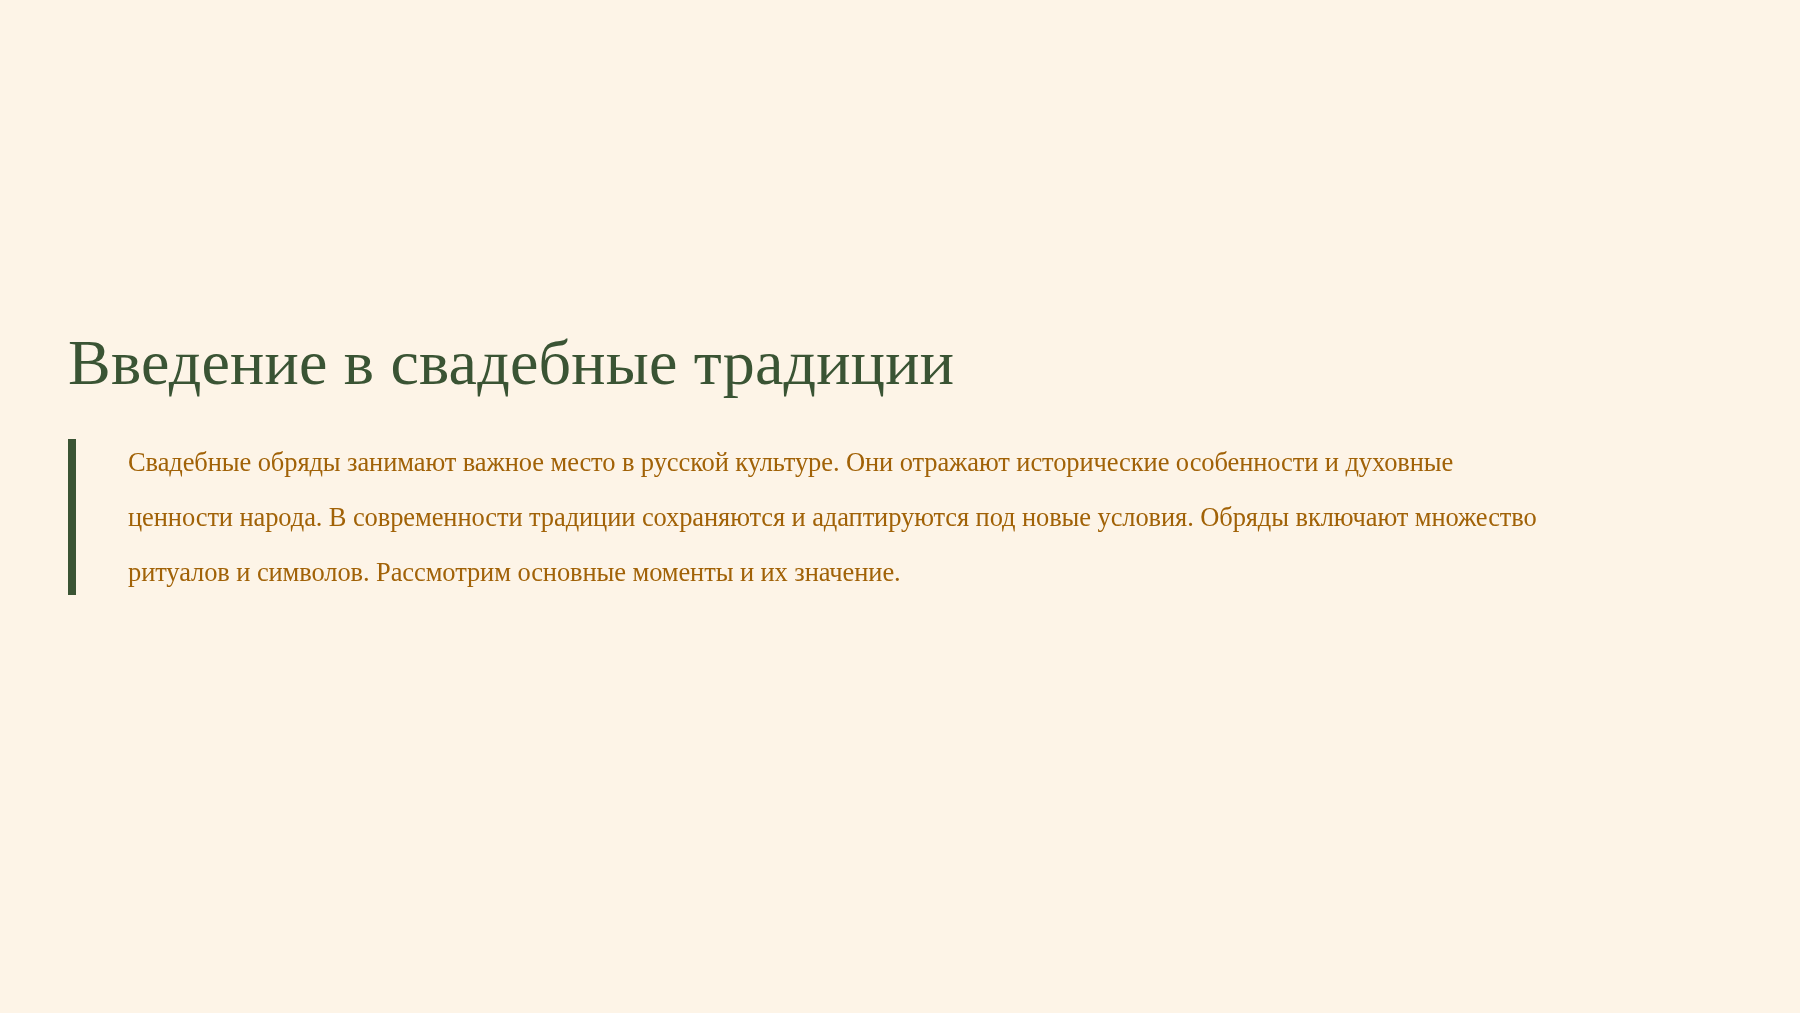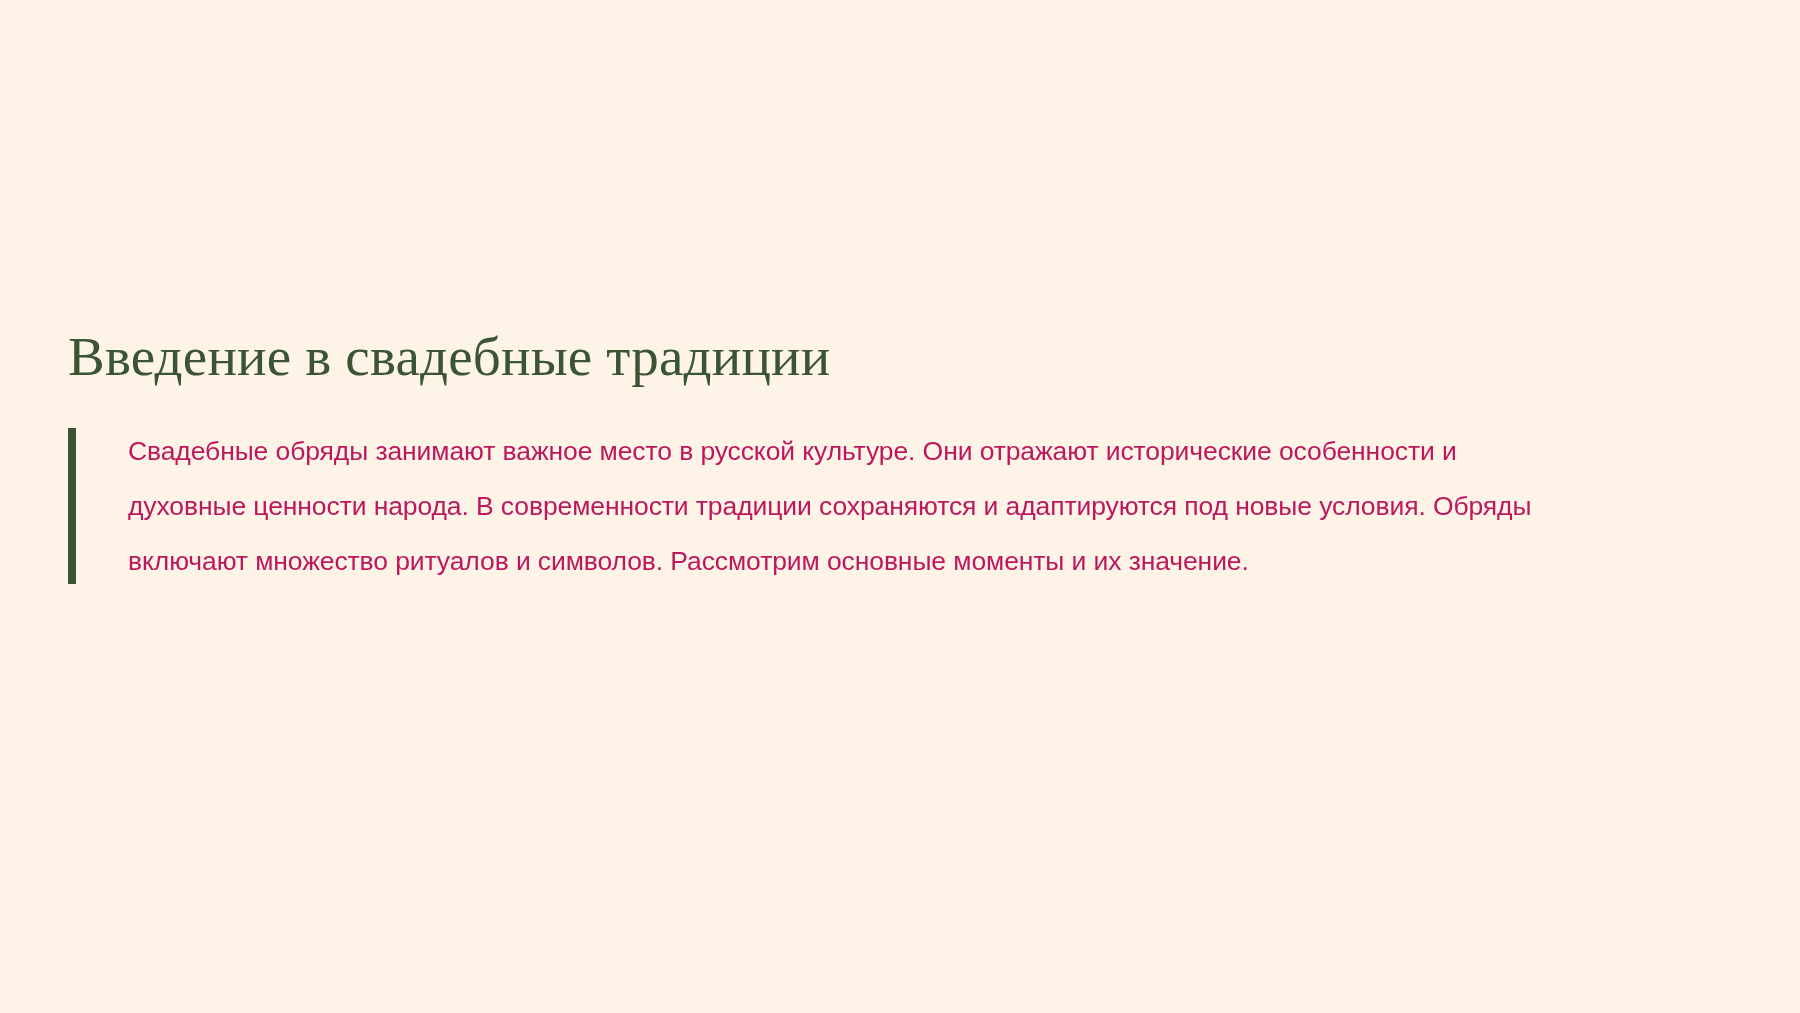--- a/index.html
+++ b/index.html
@@ -24,21 +24,21 @@
 
   .content-block {
     position: absolute;
     left: 68px;
     top: 325px;
     width: 1640px;
   }
 
   .slide-title {
     font-family: "Liberation Serif", "DejaVu Serif", serif;
-    font-size: 55px;
+    font-size: 64px;
     font-weight: 400;
     line-height: 1.18;
     color: #3a5434;
     letter-spacing: 0.2px;
     margin: 0 0 34px 0;
     white-space: nowrap;
   }
 
   .body-wrap {
     position: relative;
@@ -49,24 +49,24 @@
     position: absolute;
     left: 0;
     top: 4px;
     width: 8px;
     height: 156px;
     background: #3a5434;
   }
 
   .body-paragraph {
     margin: 0;
-    font-family: Liberation Sans, sans-serif;
+    font-family: Liberation Serif, serif;
     font-size: 26.5px;
     line-height: 55px;
-    color: #be185d;
+    color: #a16207;
     font-weight: 400;
     max-width: 1415px;
     letter-spacing: -0.1px;
   }
 </style>
 </head>
 <body>
 
 <div class="slide">
 

